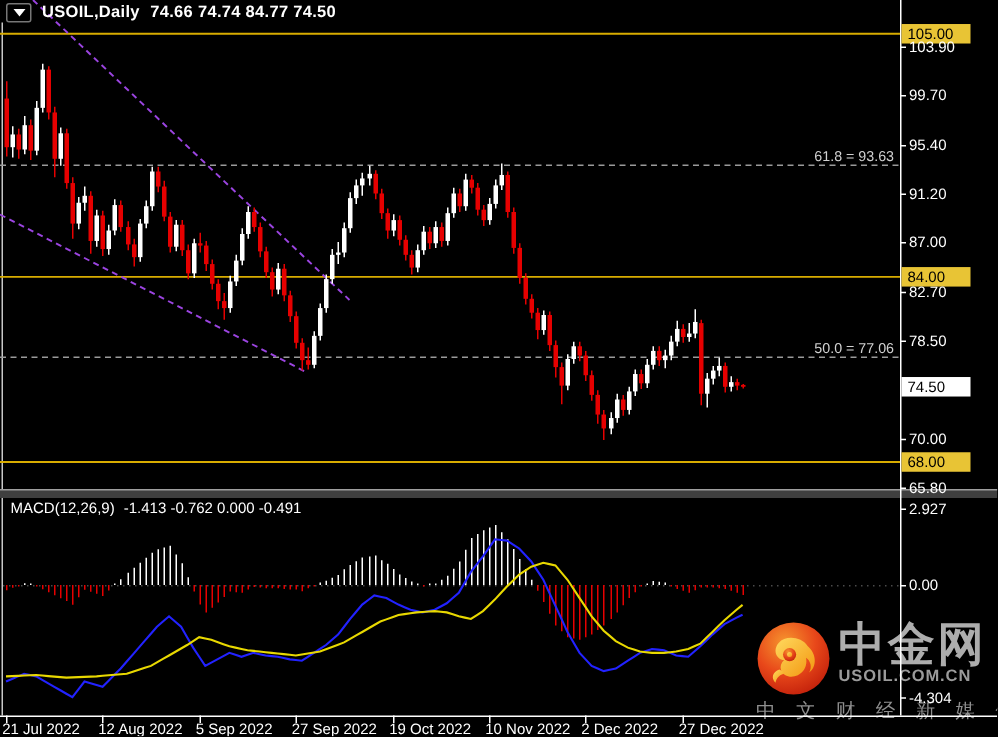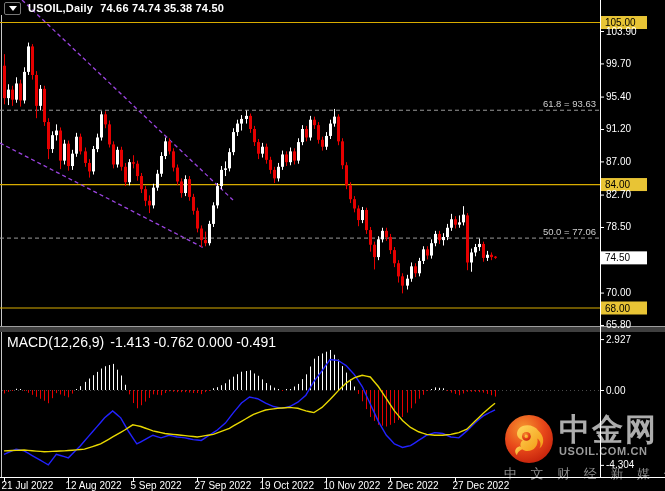--- a/index.html
+++ b/index.html
@@ -10,21 +10,21 @@
   #axis{z-index:4;}
   svg text{font-family:"Liberation Sans",sans-serif;}
   .titlebar{position:absolute;left:4px;top:1px;height:14px;display:flex;align-items:center;
             gap:7px;z-index:5;color:#fff;}
   .tribox{display:inline-flex;align-items:center;justify-content:center;width:15px;height:11px;
           border:1px solid #777;border-radius:2px;background:#000;cursor:pointer;}
   .tri{width:0;height:0;border-left:4px solid transparent;border-right:4px solid transparent;
        border-top:5px solid #fff;}
   .sym{font-size:11px;font-weight:bold;letter-spacing:0.2px;}
   .vals{font-size:11px;font-weight:bold;letter-spacing:0.2px;}
-  .macd-label{position:absolute;left:7px;top:334px;z-index:5;color:#fff;font-size:14px;
+  .macd-label{position:absolute;left:7px;top:334px;z-index:5;color:#fff;font-size:10px;
               display:flex;gap:6px;white-space:nowrap;}
   .watermark{position:absolute;left:504px;top:414px;width:160px;z-index:2;}
   .wm-row{display:flex;align-items:flex-start;gap:5px;}
   .wm-text{display:flex;flex-direction:column;}
   .wm-brand{font-size:31px;line-height:31px;font-weight:bold;color:#adadad;letter-spacing:2px;
             white-space:nowrap;}
   .wm-domain{font-size:11px;font-weight:bold;color:#9b9b9b;letter-spacing:0.6px;margin-top:0px;
              white-space:nowrap;}
   .wm-tagline{font-size:13px;color:#8f8f8f;letter-spacing:5px;margin-top:1px;white-space:nowrap;}
 </style>
@@ -419,21 +419,21 @@
       </g>
       <polyline points="4,454.38 8.025,452.64 12.05,450.9 16.075000000000003,449.15999999999997 20.1,450.03 24.125,450.9 28.150000000000002,453.21999999999997 32.175000000000004,455.53999999999996 36.2,457.86 40.225,460.18 44.25,462.5 48.275000000000006,464.82 52.300000000000004,459.6 56.325,454.38 60.35000000000001,455.53999999999996 64.375,456.7 68.4,457.86 72.42500000000001,453.8 76.45,449.74 80.47500000000001,445.68 84.5,441.04 88.525,436.4 92.55000000000001,431.76 96.575,427.12 100.60000000000001,422.48 104.62500000000001,417.84 108.65,414.36 112.67500000000001,410.88 116.70000000000002,414.36 120.72500000000001,417.84 124.75000000000001,424.8 128.775,431.76 132.8,437.85 136.82500000000002,443.94 140.85000000000002,441.765 144.875,439.59 148.9,437.415 152.925,435.24 156.95000000000002,436.545 160.97500000000002,437.85 165,436.545 169.025,435.24 173.05,436.11 177.07500000000002,436.98 181.10000000000002,437.415 185.12500000000003,437.85 189.15,438.71999999999997 193.175,439.59 197.20000000000002,440.025 201.22500000000002,440.46 205.25000000000003,437.85 209.275,435.24 213.3,432.63 217.32500000000002,430.02 221.35000000000002,426.53999999999996 225.37500000000003,423.06 229.40000000000003,417.84 233.425,412.62 237.45000000000002,407.835 241.47500000000002,403.05 245.50000000000003,400.005 249.52500000000003,396.96 253.55,397.83 257.57500000000005,398.7 261.6,400.875 265.625,403.05 269.65000000000003,404.79 273.675,406.53 277.70000000000005,407.4 281.725,408.27 285.75,407.4 289.77500000000003,406.53 293.8,404.355 297.82500000000005,402.18 301.85,398.7 305.875,395.22 309.90000000000003,388.26 313.925,381.3 317.95000000000005,376.08 321.975,370.86 326,365.205 330.02500000000003,359.55 334.05,359.985 338.07500000000005,360.42 342.1,363.03000000000003 346.12500000000006,365.64 350.15000000000003,369.99 354.175,374.34 358.20000000000005,380.43 362.225,386.52 366.25000000000006,395.22 370.27500000000003,403.92 374.3,412.62 378.32500000000005,421.32 382.35,428.28 386.37500000000006,435.24 390.40000000000003,439.59 394.425,443.94 398.45000000000005,445.68 402.475,447.42 406.50000000000006,446.55 410.52500000000003,445.68 414.55,443.07 418.57500000000005,440.46 422.6,437.85 426.62500000000006,435.24 430.65000000000003,433.935 434.675,432.63 438.70000000000005,433.065 442.725,433.5 446.75000000000006,435.24 450.77500000000003,436.98 454.80000000000007,437.415 458.82500000000005,437.85 462.85,434.37 466.87500000000006,430.89 470.90000000000003,426.975 474.92500000000007,423.06 478.95000000000005,419.58 482.975,416.1 487.00000000000006,413.925 491.02500000000003,411.75 495.05000000000007,409.836" fill="none" stroke="#2222ff" stroke-width="1.4"></polyline>
       <polyline points="4,450.9 8.025,450.726 12.05,450.552 16.075000000000003,450.378 20.1,450.204 24.125,450.03 28.150000000000002,450.378 32.175000000000004,450.726 36.2,451.074 40.225,451.42199999999997 44.25,451.77 48.275000000000006,451.596 52.300000000000004,451.42199999999997 56.325,451.248 60.35000000000001,451.074 64.375,450.9 68.4,450.552 72.42500000000001,450.204 76.45,449.856 80.47500000000001,449.508 84.5,449.15999999999997 88.525,447.855 92.55000000000001,446.55 96.575,445.245 100.60000000000001,443.94 104.62500000000001,441.62 108.65,439.3 112.67500000000001,436.98 116.70000000000002,434.65999999999997 120.72500000000001,432.34 124.75000000000001,430.02 128.775,427.40999999999997 132.8,424.8 136.82500000000002,425.67 140.85000000000002,426.54 144.875,427.99 148.9,429.44 152.925,430.89 156.95000000000002,431.76 160.97500000000002,432.63 165,433.5 169.025,433.935 173.05,434.37 177.07500000000002,434.805 181.10000000000002,435.24 185.12500000000003,435.675 189.15,436.11 193.175,436.545 197.20000000000002,436.98 201.22500000000002,436.3275 205.25000000000003,435.675 209.275,435.0225 213.3,434.37 217.32500000000002,432.84749999999997 221.35000000000002,431.325 225.37500000000003,429.8025 229.40000000000003,428.28 233.425,425.96 237.45000000000002,423.64 241.47500000000002,421.32 245.50000000000003,419 249.52500000000003,416.68 253.55,414.36 257.57500000000005,412.90999999999997 261.6,411.46 265.625,410.01 269.65000000000003,409.43 273.675,408.85 277.70000000000005,408.27 281.725,407.98 285.75,407.69 289.77500000000003,407.4 293.8,407.835 297.82500000000005,408.27 301.85,409.575 305.875,410.88 309.90000000000003,411.75 313.925,412.62 317.95000000000005,410.01 321.975,407.4 326,403.485 330.02500000000003,399.57 334.05,395.22 338.07500000000005,390.87 342.1,386.955 346.12500000000006,383.04 350.15000000000003,380.43 354.175,377.82 358.20000000000005,376.515 362.225,375.21 366.25000000000006,376.08 370.27500000000003,376.95 374.3,381.735 378.32500000000005,386.52 382.35,392.61 386.37500000000006,398.7 390.40000000000003,404.79 394.425,410.88 398.45000000000005,415.665 402.475,420.45 406.50000000000006,423.93 410.52500000000003,427.40999999999997 414.55,429.585 418.57500000000005,431.76 422.6,433.065 426.62500000000006,434.37 430.65000000000003,434.805 434.675,435.24 438.70000000000005,435.24 442.725,435.24 446.75000000000006,434.805 450.77500000000003,434.37 454.80000000000007,433.5 458.82500000000005,432.63 462.85,430.89 466.87500000000006,429.15 470.90000000000003,425.235 474.92500000000007,421.32 478.95000000000005,417.405 482.975,413.49 487.00000000000006,410.01 491.02500000000003,406.53 495.05000000000007,403.224" fill="none" stroke="#e8d800" stroke-width="1.4"></polyline>
     </svg>
 
   <div class="titlebar">
     <span class="tribox">
         <span class="tri"></span>
       </span>
     <span class="sym">USOIL,Daily</span>
-    <span class="vals">74.66 74.74 35.38 74.50</span>
+    <span class="vals">74.66 74.74 84.77 74.50</span>
   </div>
 
   <div class="macd-label">
     <span>MACD(12,26,9)</span>
     <span>-1.413 -0.762 0.000 -0.491</span>
   </div>
 
   <div class="watermark">
     <div class="wm-row">
       <svg width="50" height="50" viewBox="0 0 48 48" style="position:static">

